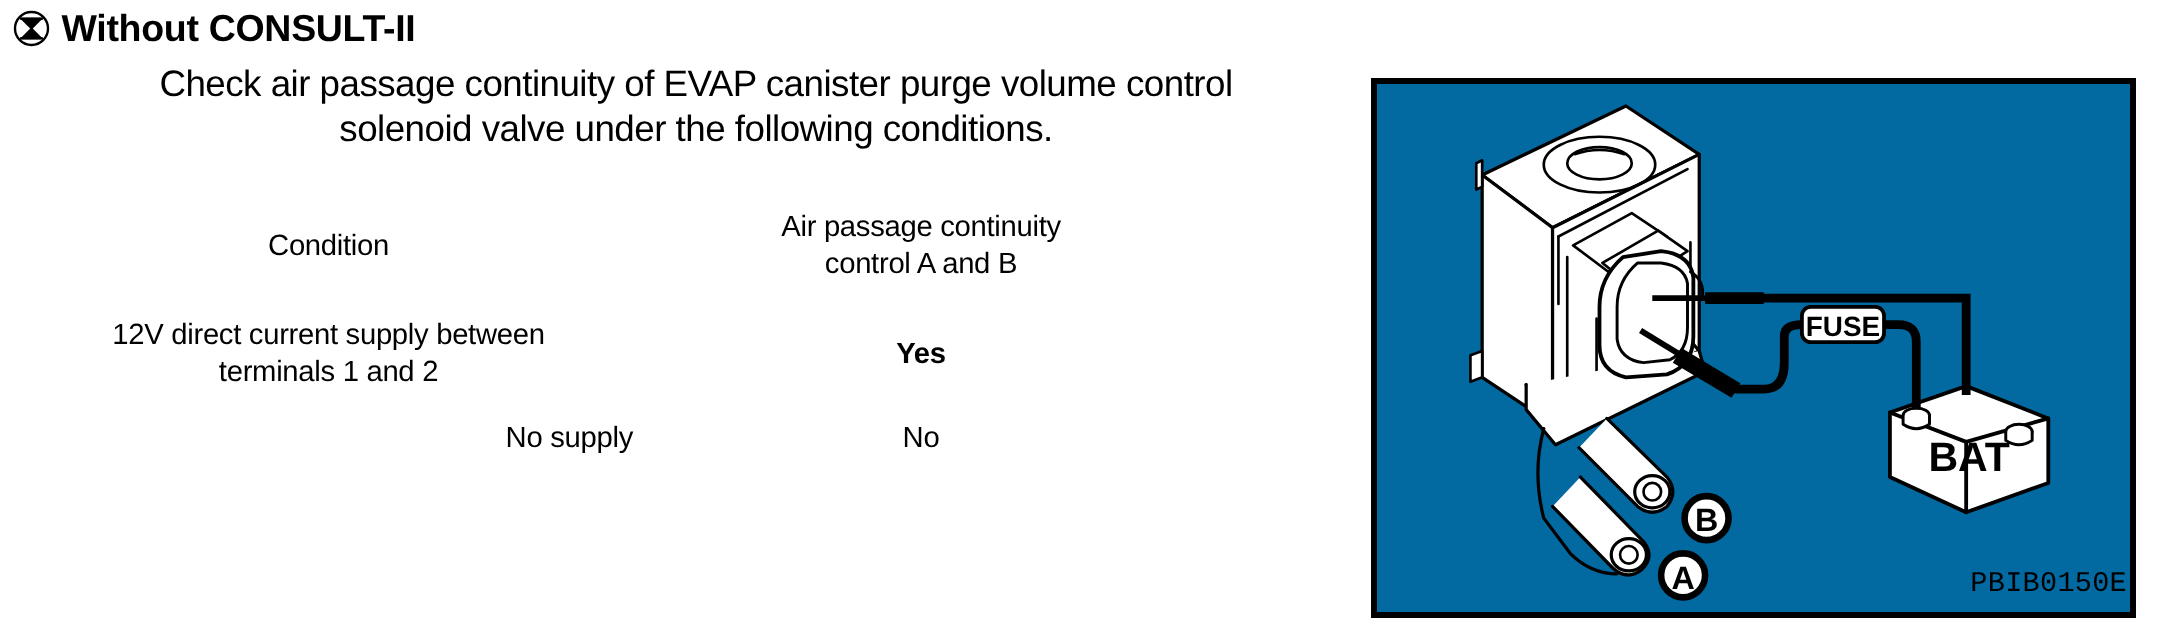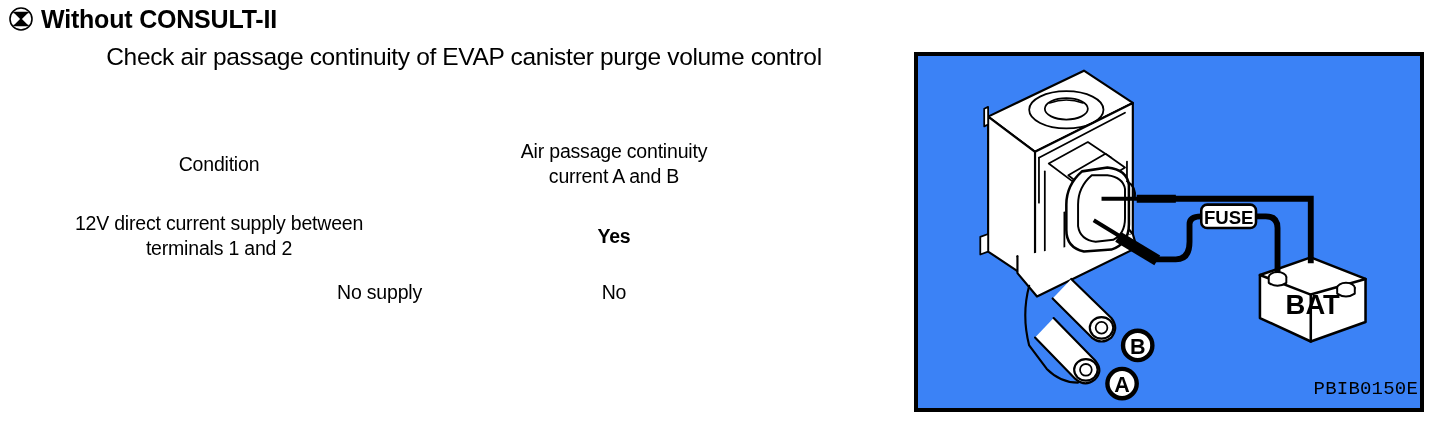--- a/index.html
+++ b/index.html
@@ -123,21 +123,21 @@
 
   
   #illustration-box {
     position: absolute;
     left: 914px;
     top: 52px;
     width: 510px;
     height: 360px;
     border: 4px solid #000;
     box-sizing: border-box;
-    background: #3b82f6;
+    background: #0369a1;
   }
   #illustration-svg {
     position: absolute;
     left: 0;
     top: 0;
     width: 100%;
     height: 100%;
     display: block;
   }
   #figure-code {
@@ -158,31 +158,32 @@
     <svg id="without-consult-icon" viewBox="0 0 26 26">
       <circle cx="13" cy="13" r="11" fill="none" stroke="#000" stroke-width="1.6"></circle>
       <path d="M5.5 6.5 L20.5 6.5 M5.5 19.5 L20.5 19.5" stroke="#000" stroke-width="1.6" fill="none"></path>
       <path d="M6.5 6.5 L19.5 19.5 L6.5 19.5 L19.5 6.5 Z" fill="#000" stroke="#000" stroke-width="1.2"></path>
     </svg>
     <span id="heading-text">Without CONSULT-II</span>
   </div>
 
   <div id="intro-text">
     <span class="line">Check air passage continuity of EVAP canister purge volume control</span>
+    <span class="line">solenoid valve under the following conditions.</span>
   </div>
 
   <table id="condition-table">
     <tbody>
       <tr class="hdr-row">
         <td class="col-left">
           <span class="cell-line">Condition</span>
         </td>
         <td class="col-right">
           <span class="cell-line">Air passage continuity</span>
-          <span class="cell-line">current A and B</span>
+          <span class="cell-line">control A and B</span>
         </td>
       </tr>
       <tr class="body-row-1">
         <td class="col-left">
           <span class="cell-line">12V direct current supply between</span>
           <span class="cell-line">terminals 1 and 2</span>
         </td>
         <td class="col-right">
           <span class="cell-line">Yes</span>
         </td>

